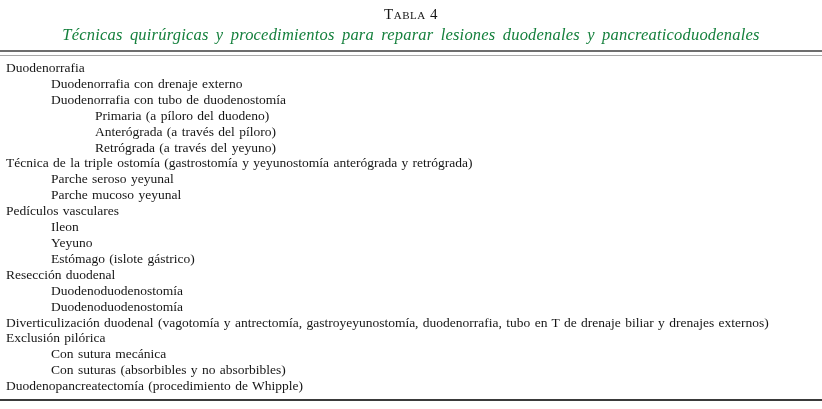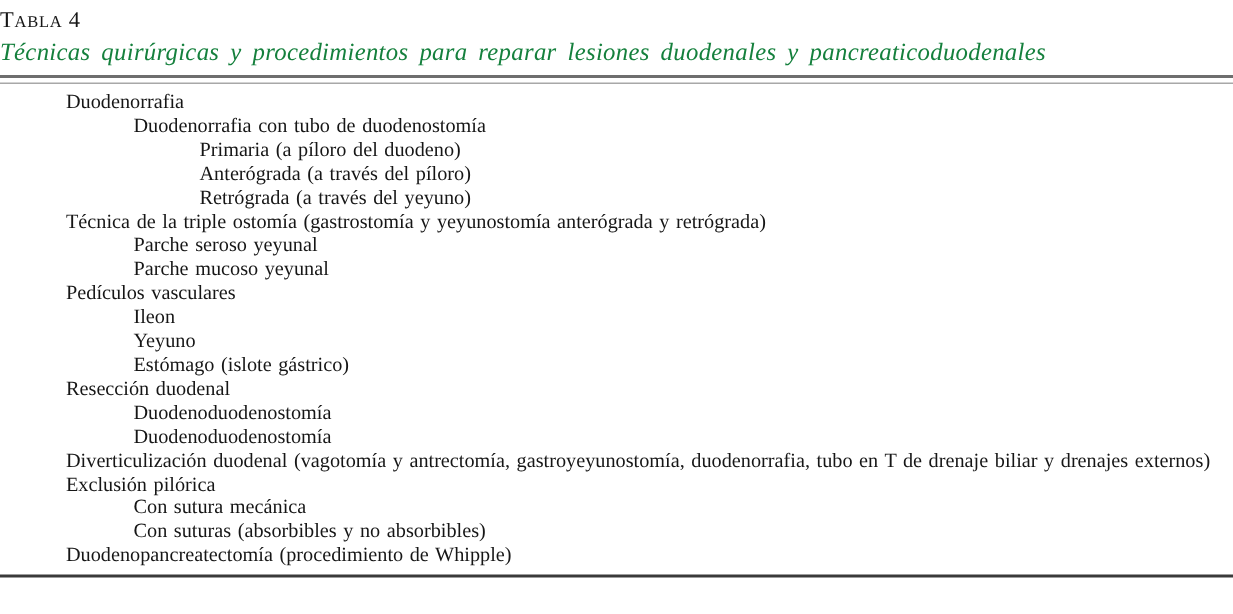--- a/index.html
+++ b/index.html
@@ -10,20 +10,21 @@
   .page {
     position: relative;
     width: 822px;
     height: 409px;
     background: #ffffff;
     font-family: "Liberation Serif", serif;
     color: #161616;
     overflow: hidden;
   }
   .caption {
+    text-align: center;
     padding-top: 5px;
   }
   .table-label {
     font-variant: small-caps;
     font-size: 15px;
     letter-spacing: 0.5px;
     line-height: 18px;
     color: #161616;
   }
   .table-title {
@@ -44,21 +45,20 @@
   }
   .rows {
     padding: 4px 0 5px 6px;
   }
   .row {
     font-size: 13.5px;
     line-height: 15.9px;
     white-space: nowrap;
     letter-spacing: 0px;
     word-spacing: 1px;
-    margin-left: 38px;
   }
   .indent-0 { padding-left: 0px; }
   .indent-1 { padding-left: 45px; }
   .indent-2 { padding-left: 89px; }
   .rule-bottom {
     height: 0;
     border-top: 2px solid #3a3a3a;
   }
 </style>
 </head>
@@ -67,20 +67,21 @@
 <div class="page">
   <div class="caption">
     <div class="table-label">Tabla 4</div>
     <div class="table-title">Técnicas quirúrgicas y procedimientos para reparar lesiones duodenales y pancreaticoduodenales</div>
   </div>
 
   <div class="rule-double"></div>
 
   <div class="rows">
       <div class="row indent-0">Duodenorrafia</div>
+      <div class="row indent-1">Duodenorrafia con drenaje externo</div>
       <div class="row indent-1">Duodenorrafia con tubo de duodenostomía</div>
       <div class="row indent-2">Primaria (a píloro del duodeno)</div>
       <div class="row indent-2">Anterógrada (a través del píloro)</div>
       <div class="row indent-2">Retrógrada (a través del yeyuno)</div>
       <div class="row indent-0">Técnica de la triple ostomía (gastrostomía y yeyunostomía anterógrada y retrógrada)</div>
       <div class="row indent-1">Parche seroso yeyunal</div>
       <div class="row indent-1">Parche mucoso yeyunal</div>
       <div class="row indent-0">Pedículos vasculares</div>
       <div class="row indent-1">Ileon</div>
       <div class="row indent-1">Yeyuno</div>

